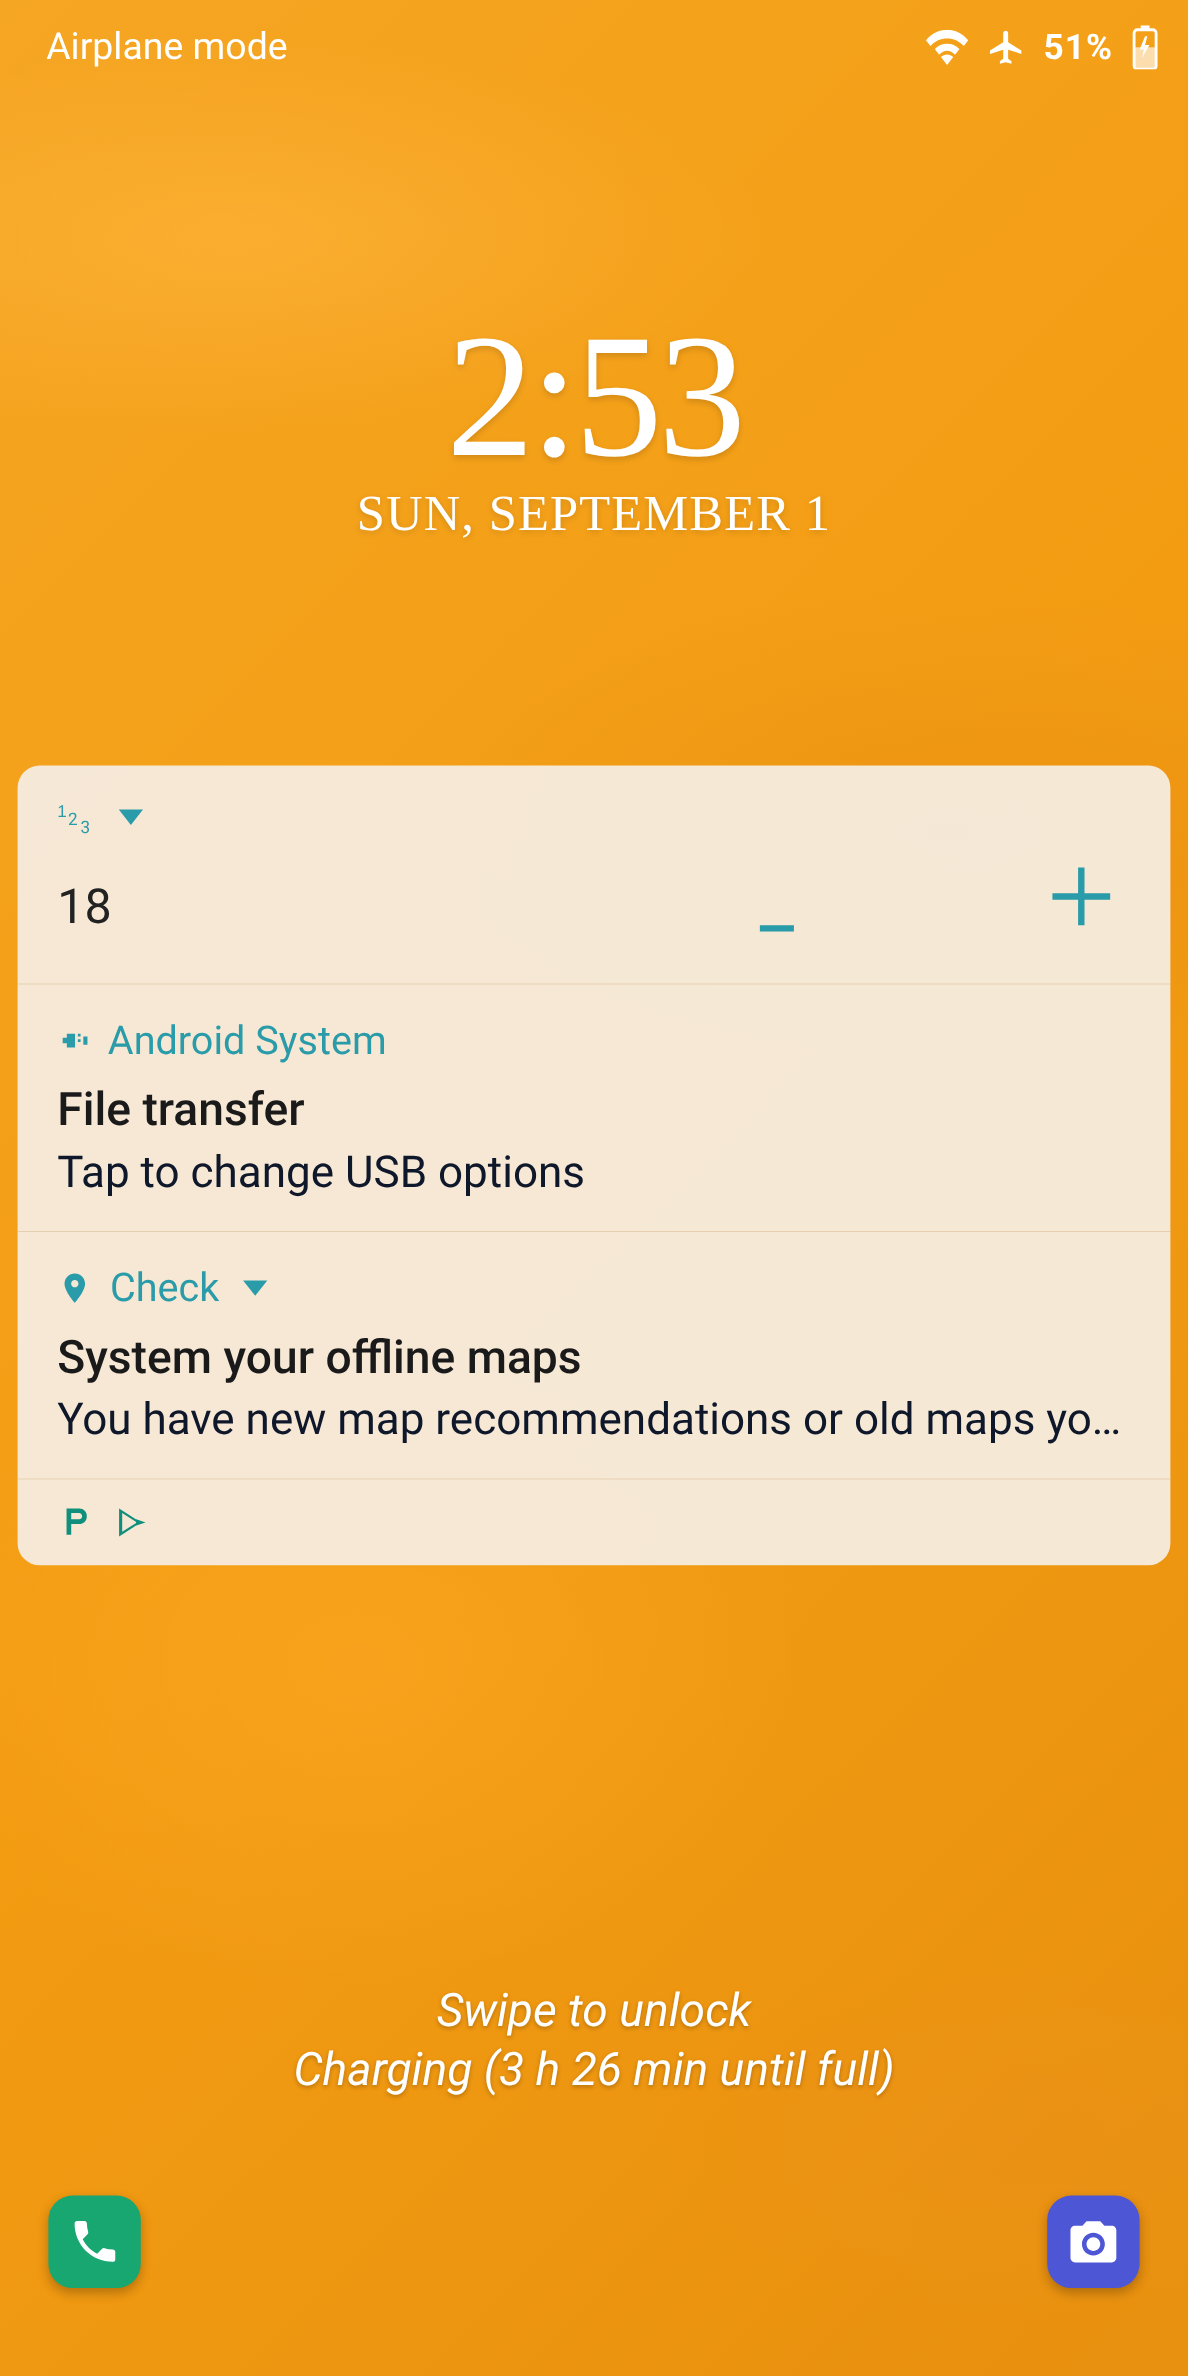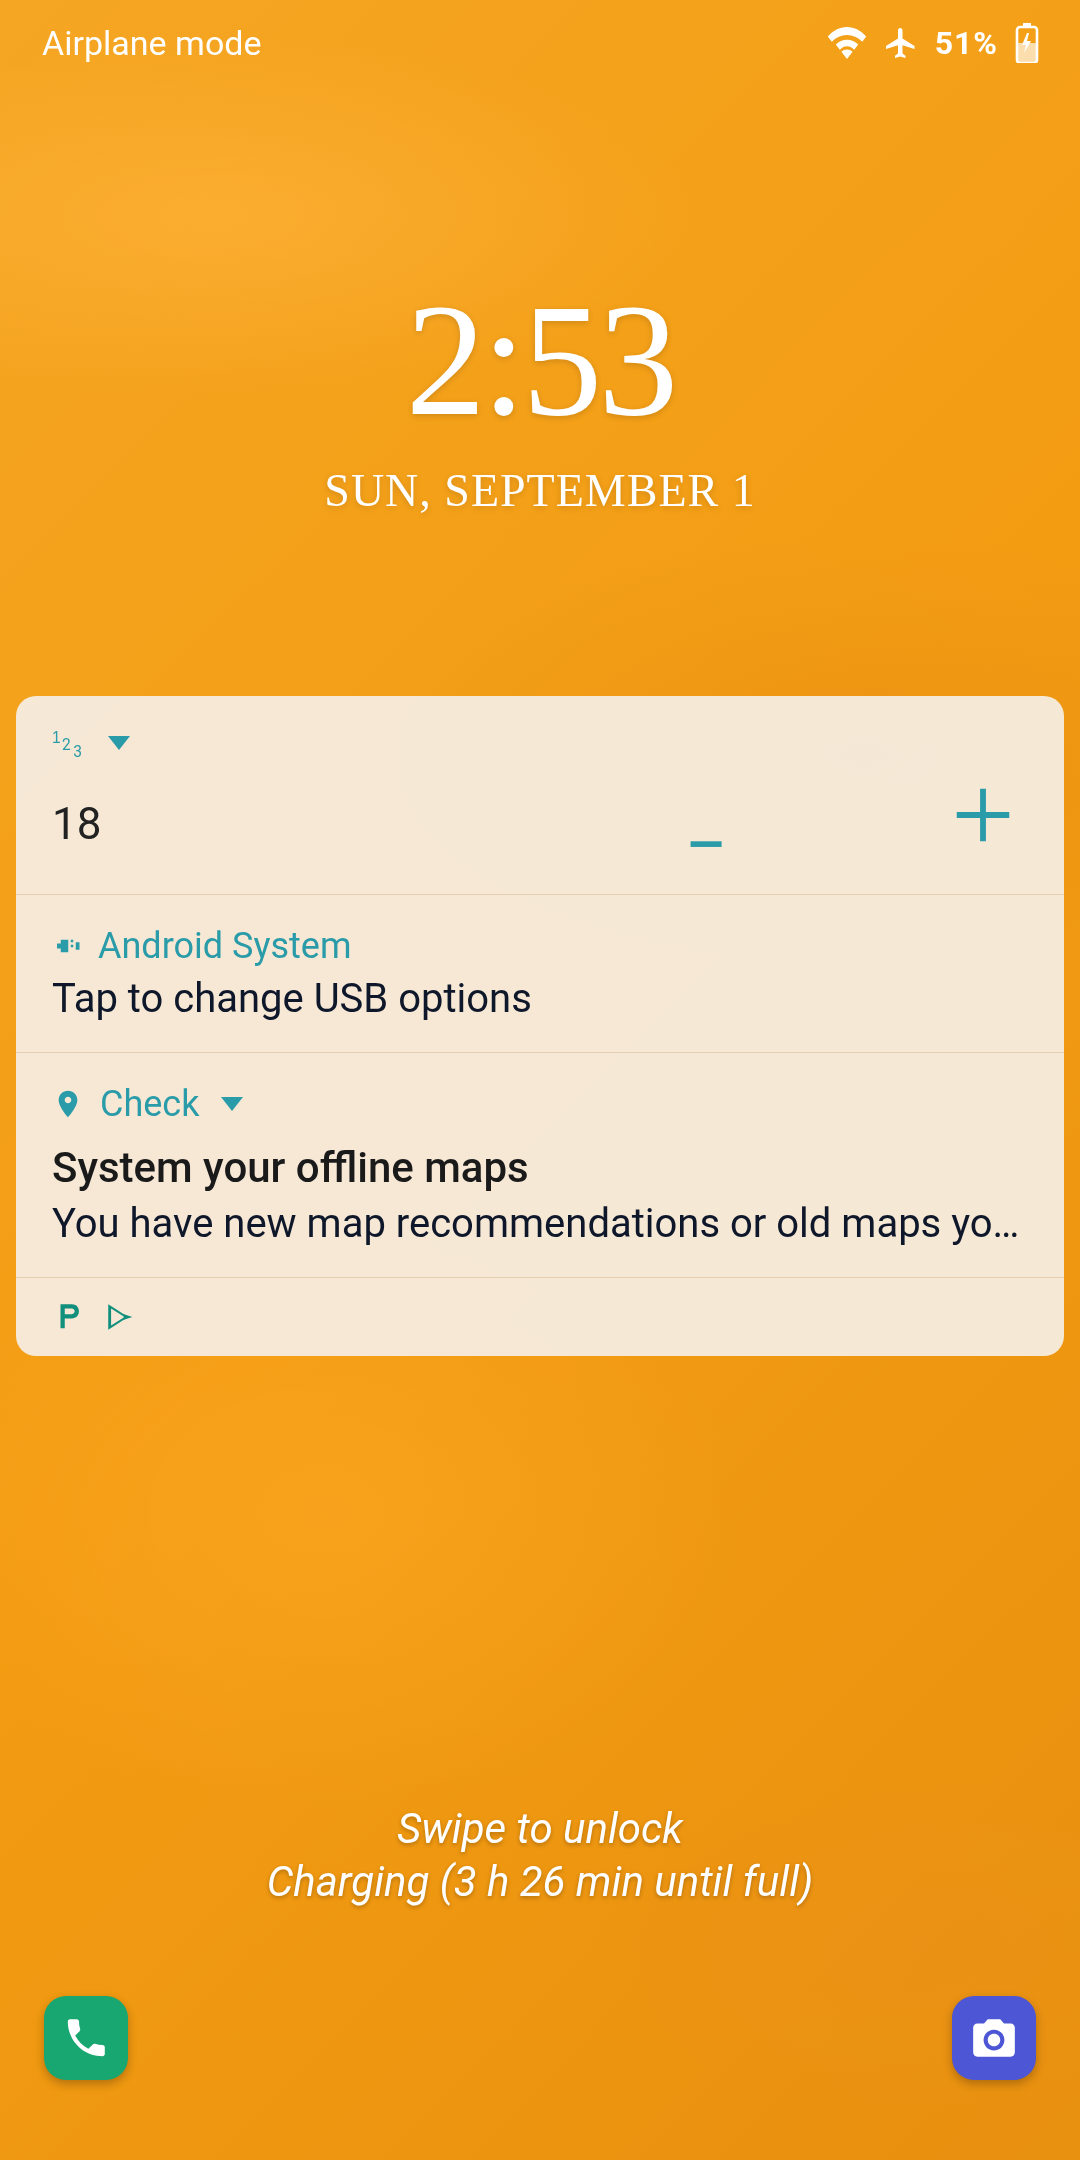--- a/index.html
+++ b/index.html
@@ -24,21 +24,21 @@
     z-index: 0;
   }
 
   
   .status-bar {
     position: relative;
     z-index: 2;
     display: flex;
     justify-content: space-between;
     align-items: center;
-    padding: 16px 40px 0 42px;
+    padding: 16px 26px 0 42px;
     height: 70px;
     color: #fff;
     font-size: 34px;
     font-weight: 400;
   }
   .status-right { display: flex; align-items: center; gap: 16px; }
   .status-right svg { display: block; }
   .battery-pct { font-size: 32px; letter-spacing: 1px; font-weight: bold; }
 
   
@@ -53,21 +53,20 @@
   }
   .clock-time {
     font-size: 160px;
     font-weight: 300;
     line-height: 1;
     letter-spacing: -4px;
   }
   .clock-date {
     font-size: 46px;
     font-weight: 400;
-    margin-top: 24px;
     letter-spacing: 1px;
   }
 
   
   .notif-panel {
     position: absolute;
     z-index: 3;
     left: 16px; right: 16px;
     top: 696px;
     background: rgba(245,238,228,0.93);
@@ -217,20 +216,21 @@
 
   <div class="notif-card">
     <div class="notif-header">
       <span class="icon-small">
         <svg width="30" height="30" viewBox="0 0 24 24">
             <path fill="#2a9ba8" d="M15 7h2v2h-2zm0 4h2v2h-2zM7 7h6v10H7zM4 10h3v4H4zM19 9h3v6h-3z"></path>
           </svg>
       </span>
       <span>Android System</span>
     </div>
+    <div class="notif-title">File transfer</div>
     <div class="notif-body">Tap to change USB options</div>
   </div>
 
   <div class="notif-card">
     <div class="notif-header">
       <span class="icon-small">
         <svg width="32" height="32" viewBox="0 0 24 24">
             <path fill="#2a9ba8" d="M12 2C8.1 2 5 5.1 5 9c0 5.2 7 13 7 13s7-7.8 7-13c0-3.9-3.1-7-7-7zm0 9.5c-1.4 0-2.5-1.1-2.5-2.5S10.6 6.5 12 6.5s2.5 1.1 2.5 2.5S13.4 11.5 12 11.5z"></path>
           </svg>
       </span>

